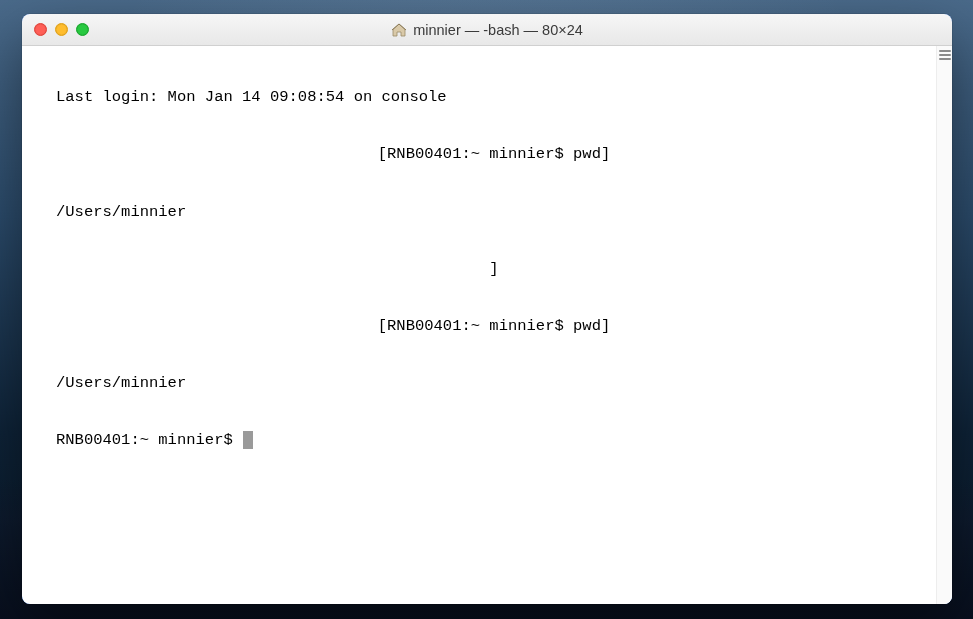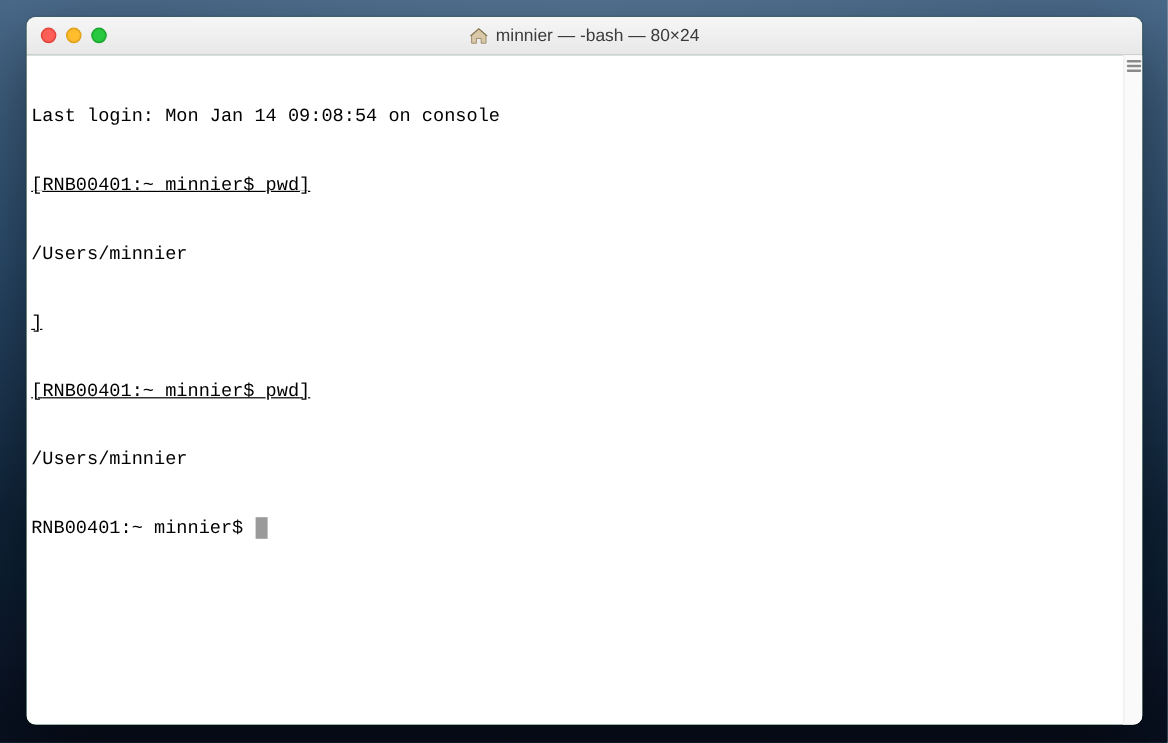--- a/index.html
+++ b/index.html
@@ -22,21 +22,21 @@
       bottom: 0; left: 0; right: 0;
       height: 140px;
       background: linear-gradient(180deg, rgba(20,30,55,0.0) 0%, rgba(15,25,45,0.6) 30%, rgba(8,15,30,0.95) 100%);
     }
     .window {
       position: absolute;
       left: 22px;
       top: 14px;
       width: 930px;
       height: 590px;
-      background: #14532d;
+      background: #3b82f6;
       border-radius: 8px;
       box-shadow: 0 25px 60px rgba(0,0,0,0.45), 0 0 0 1px rgba(0,0,0,0.08);
       overflow: hidden;
       display: flex;
       flex-direction: column;
     }
     .titlebar {
       height: 32px;
       background: linear-gradient(180deg, #f6f6f6 0%, #e8e8e8 100%);
       border-bottom: 1px solid #d0d0d0;
@@ -73,36 +73,36 @@
     }
     .home-icon {
       width: 16px; height: 14px;
       display: inline-block;
     }
     .term-body {
       flex: 1;
       display: flex;
       position: relative;
       background: #fff;
+      padding-left: 30px;
     }
     .term-content {
       flex: 1;
       padding: 4px 4px 4px 4px;
       font-family: "Menlo", "Monaco", "Courier New", monospace;
       font-size: 15.5px;
       line-height: 1.23;
       color: #000;
       white-space: pre;
       overflow: hidden;
     }
     .term-line { display: block; }
     .prompt-row {
       display: flex;
-      justify-content: flex-start;
-      text-decoration: underline;
+      justify-content: center;
     }
     .cursor-block {
       display: inline-block;
       width: 9.5px;
       height: 18px;
       background: #9a9a9a;
       vertical-align: text-bottom;
       margin-left: 1px;
     }
     .scrollbar {

